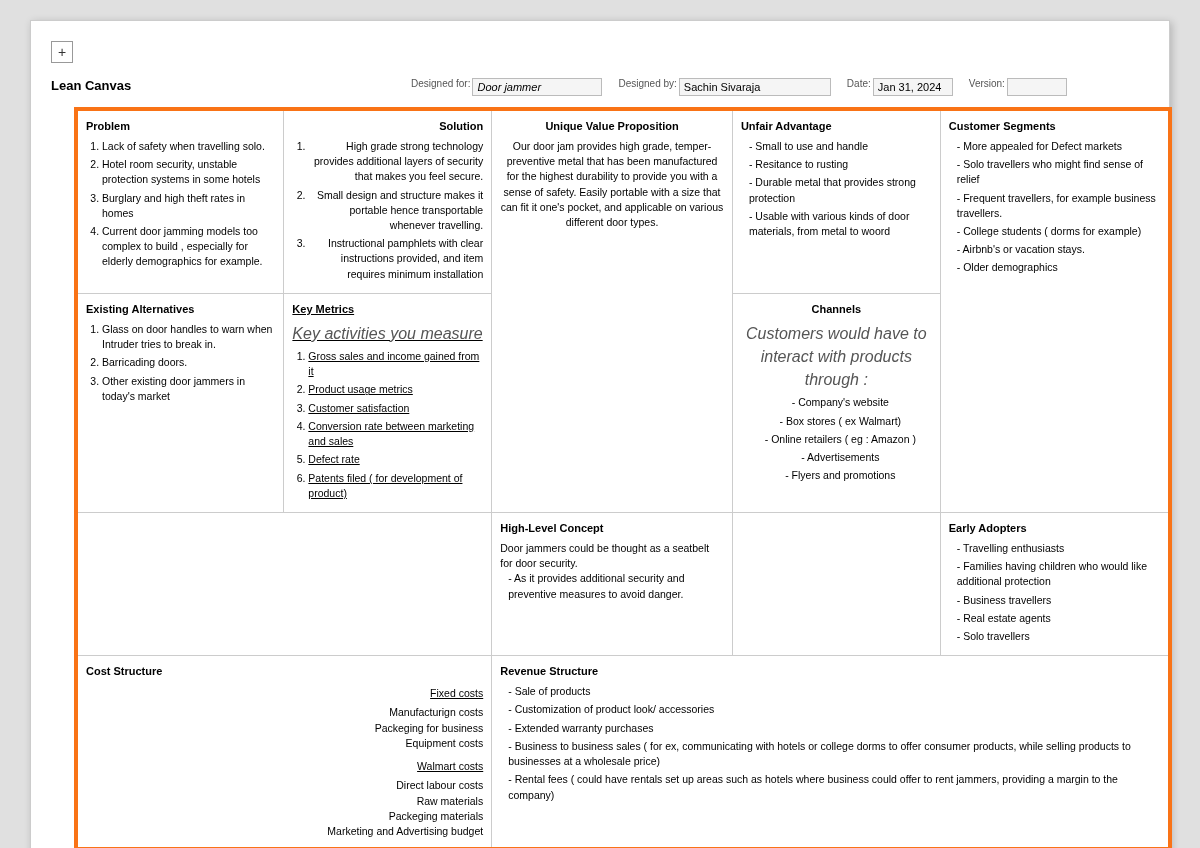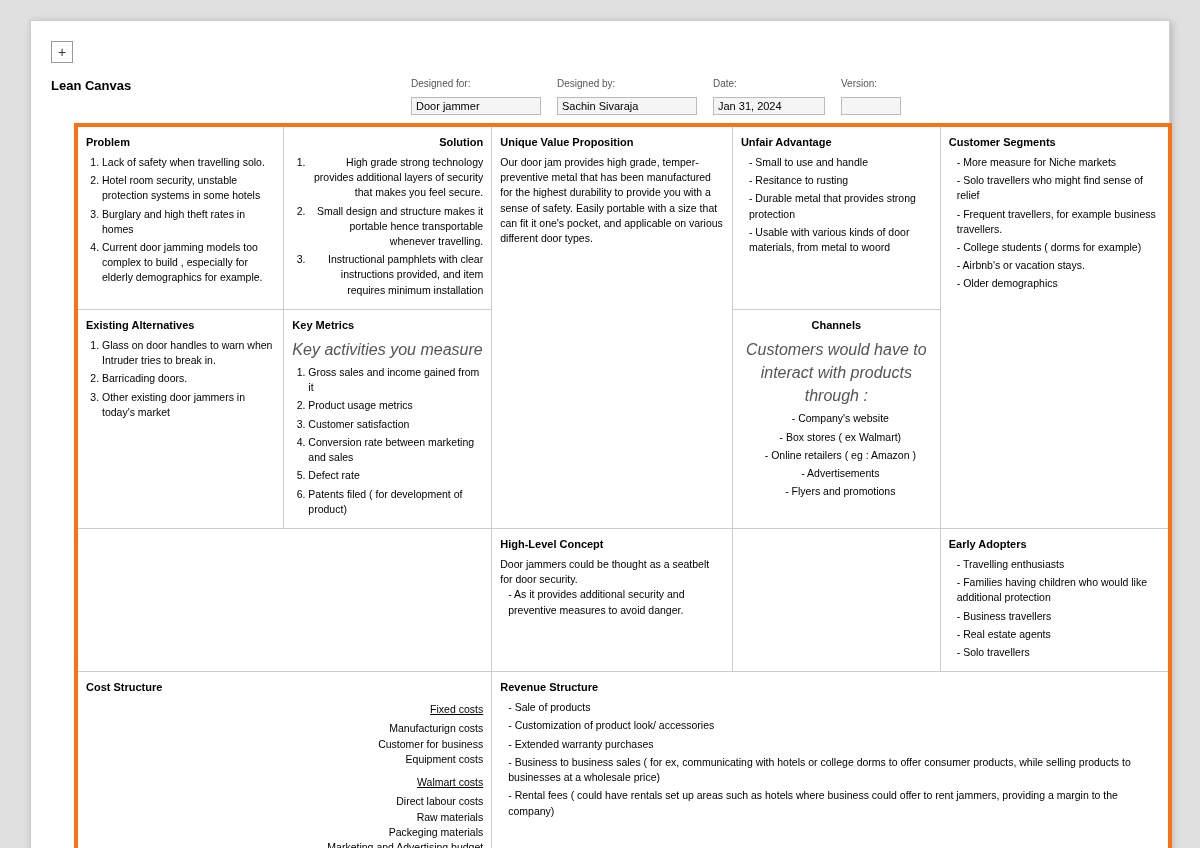--- a/index.html
+++ b/index.html
@@ -62,22 +62,22 @@
     }
     ul.dash-list li {
       margin-bottom: 3px;
     }
     .underline-link {
       text-decoration: underline;
       cursor: pointer;
     }
     .meta-block {
       display: flex;
-      flex-direction: column;
-      gap: 8px;
+      flex-direction: row;
+      gap: 2px;
     }
     .meta-block label {
       font-size: 10px;
       color: #555;
     }
     .meta-block input {
       border: 1px solid #bbb;
       background: #f5f5f5;
       font-size: 11px;
       padding: 2px 4px;
@@ -106,29 +106,29 @@
     <div class="plus-btn">+</div>
   </div>
 
   <div style="display:flex; align-items:flex-start; margin-bottom:8px;margin-top:15px;">
     <div style="flex:0 0 360px;">
       <div class="canvas-title">Lean Canvas</div>
     </div>
     <div style="display:flex; gap:16px; flex:1;">
       <div class="meta-block">
         <label>Designed for:</label>
-        <input type="text" style="width: 130px;" value="Door jammer">
+        <input type="text" style="width: 130px; font-style: italic;" value="Door jammer">
       </div>
       <div class="meta-block">
         <label>Designed by:</label>
-        <input type="text" style="width: 140px;" value="Sachin Sivaraja">
+        <input type="text" style="width: 152px;" value="Sachin Sivaraja">
       </div>
       <div class="meta-block">
         <label>Date:</label>
-        <input type="text" style="width: 112px;" value="Jan 31, 2024">
+        <input type="text" style="width: 80px;" value="Jan 31, 2024">
       </div>
       <div class="meta-block">
         <label>Version:</label>
         <input type="text" style="width: 60px;">
       </div>
     </div>
   </div>
 
   <table class="lean-table">
 
@@ -144,56 +144,56 @@
         </ol>
       </td>
       <td style="width:19%; vertical-align:top;text-align:right;">
         <div class="cell-header">Solution</div>
         <ol>
           <li>High grade strong technology provides additional layers of security that makes you feel secure.</li>
           <li>Small design and structure makes it portable hence transportable whenever travelling.</li>
           <li>Instructional pamphlets with clear instructions provided, and item requires minimum installation</li>
         </ol>
       </td>
-      <td style="width:22%; vertical-align:top;" rowspan="2">
+      <td style="width:22%; vertical-align:top;text-align:center;" rowspan="2">
         <div class="cell-header">Unique Value Proposition</div>
         <p>Our door jam provides high grade, temper- preventive metal that has been manufactured for the highest durability to provide you with a sense of safety. Easily portable with a size that can fit it one's pocket, and applicable on various different door types.</p>
       </td>
       <td style="width:19%; vertical-align:top;">
         <div class="cell-header">Unfair Advantage</div>
         <ul class="dash-list">
           <li>Small to use and handle</li>
           <li>Resitance to rusting</li>
           <li>Durable metal that provides strong protection</li>
           <li>Usable with various kinds of door materials, from metal to woord</li>
         </ul>
       </td>
       <td style="width:21%; vertical-align:top;" rowspan="2">
         <div class="cell-header">Customer Segments</div>
         <ul class="dash-list">
-          <li>More measure for Niche markets</li>
+          <li>More appealed for Defect markets</li>
           <li>Solo travellers who might find sense of relief</li>
           <li>Frequent travellers, for example business travellers.</li>
           <li>College students ( dorms for example)</li>
           <li>Airbnb's or vacation stays.</li>
           <li>Older demographics</li>
         </ul>
       </td>
     </tr>
 
     <tr>
       <td style="width:19%; vertical-align:top;">
         <div class="cell-header">Existing Alternatives</div>
         <ol>
           <li>Glass on door handles to warn when Intruder tries to break in.</li>
           <li>Barricading doors.</li>
           <li>Other existing door jammers in today's market</li>
         </ol>
       </td>
-      <td style="width:19%; vertical-align:top;">
+      <td style="width:19%; vertical-align:top;text-decoration:underline;">
         <div class="cell-header">Key Metrics</div>
         <div class="cell-sub">Key activities you measure</div>
         <ol>
           <li>Gross sales and income gained from it</li>
           <li>Product usage metrics</li>
           <li>Customer satisfaction</li>
           <li>Conversion rate between marketing and sales</li>
           <li>Defect rate</li>
           <li>Patents filed ( for development of product)</li>
         </ol>
@@ -237,21 +237,21 @@
       </td>
     </tr>
 
     <tr>
       <td colspan="2" style="vertical-align:top;">
         <div class="cell-header">Cost Structure</div>
         <div style="margin-top:6px;text-align:right;">
           <span class="underline-link">Fixed costs</span>
           <div style="margin-top:4px;">
             <div>Manufacturign costs</div>
-            <div>Customer for business</div>
+            <div>Packeging for business</div>
             <div>Equipment costs</div>
           </div>
           <div style="margin-top:8px;">
             <span class="underline-link">Walmart costs</span>
           </div>
           <div style="margin-top:4px;">
             <div>Direct labour costs</div>
             <div>Raw materials</div>
             <div>Packeging materials</div>
             <div>Marketing and Advertising budget</div>

